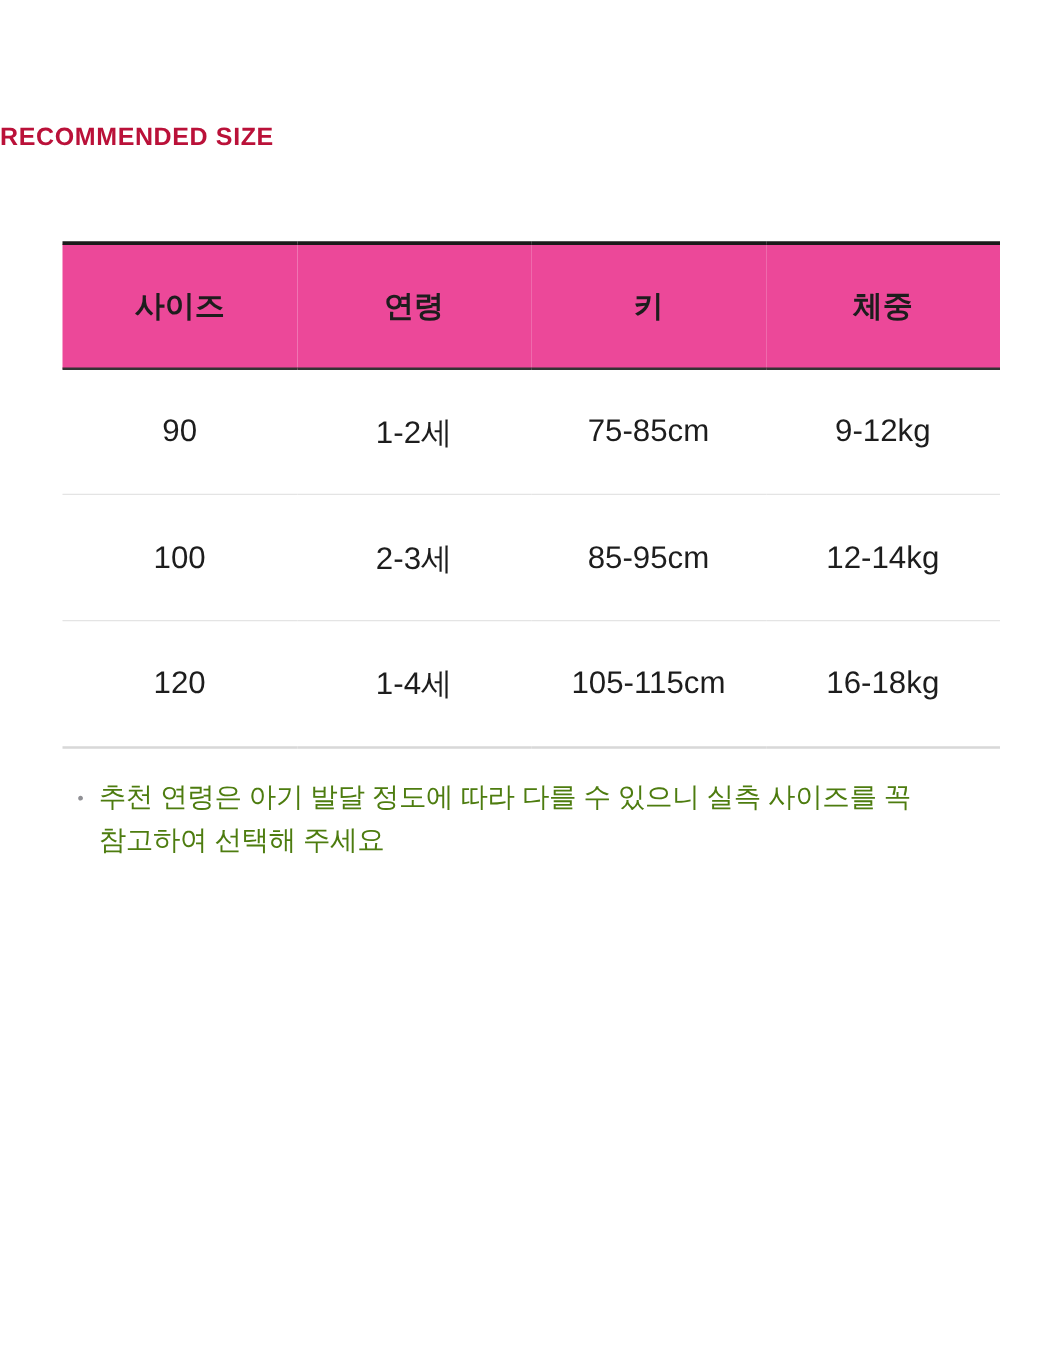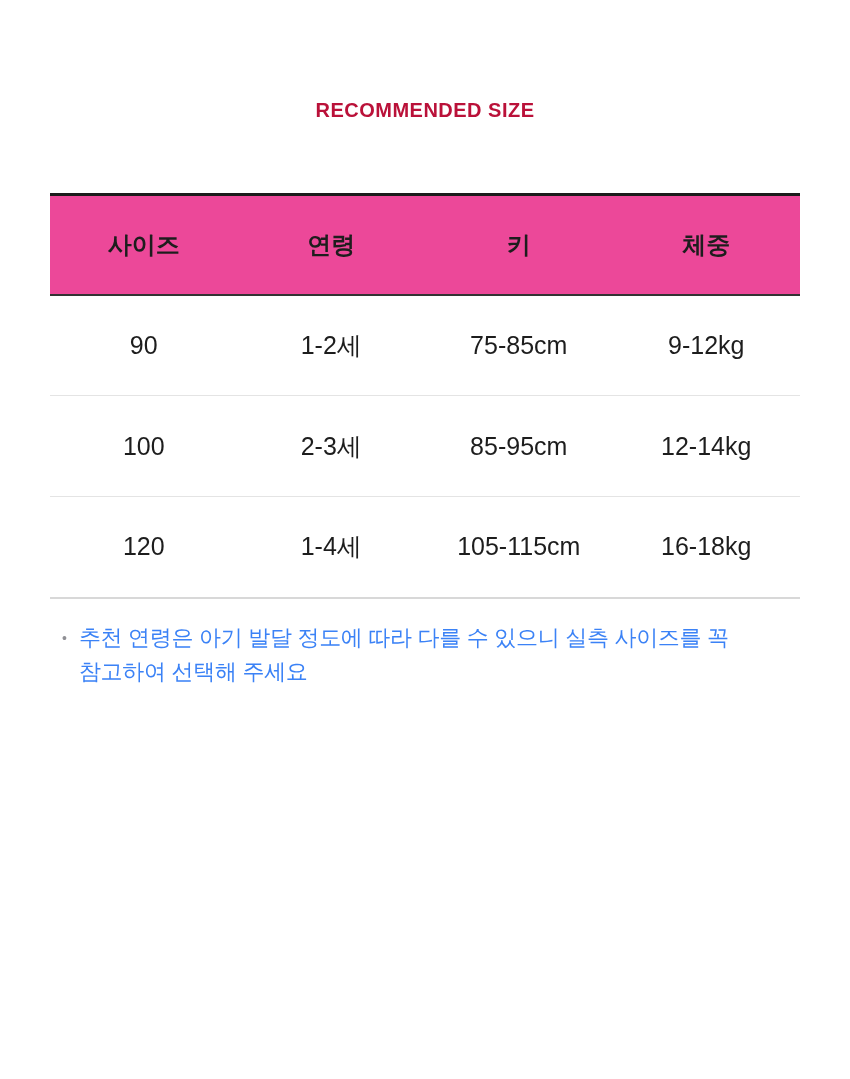--- a/index.html
+++ b/index.html
@@ -10,21 +10,21 @@
     color: #1d1d1d;
   }
   .page {
     width: 850px;
     height: 1079px;
     padding-top: 100px;
     background: #ffffff;
     overflow: hidden;
   }
   .eyebrow {
-    text-align: center;
+    text-align: left;
     font-size: 20px;
     font-weight: 700;
     letter-spacing: 0.5px;
     color: #ba1139;
     line-height: 1;
   }
   .title {
     margin-top: 26px;
     text-align: center;
     font-size: 44px;
@@ -72,21 +72,21 @@
   .note .bullet {
     flex: 0 0 auto;
     font-size: 14px;
     line-height: 34px;
     color: #909095;
     margin-right: 12px;
   }
   .note .note-text {
     font-size: 22px;
     line-height: 34px;
-    color: #3b82f6;
+    color: #4d7c0f;
     white-space: pre-line;
     letter-spacing: -0.3px;
   }
 </style>
 </head>
 <body>
 
 <div class="page">
 
   <div class="eyebrow">RECOMMENDED SIZE</div>

